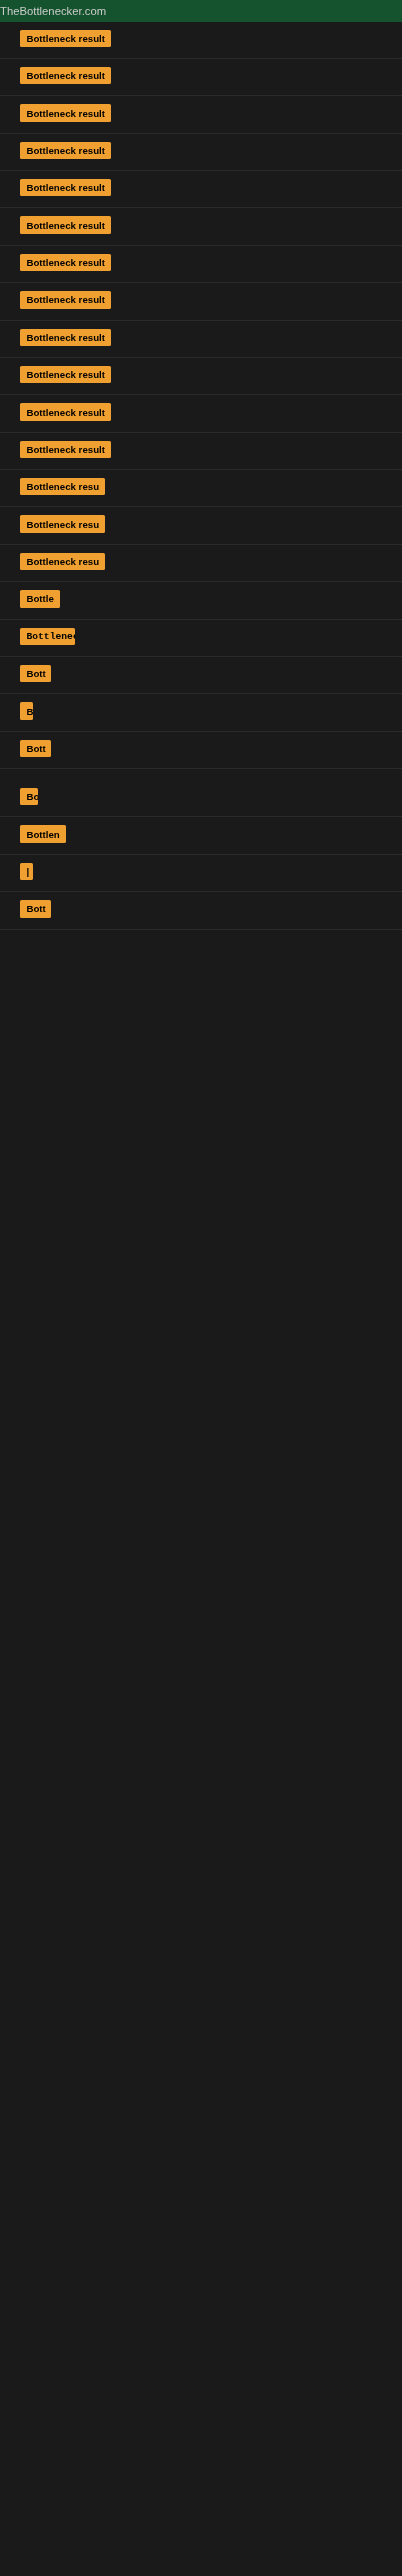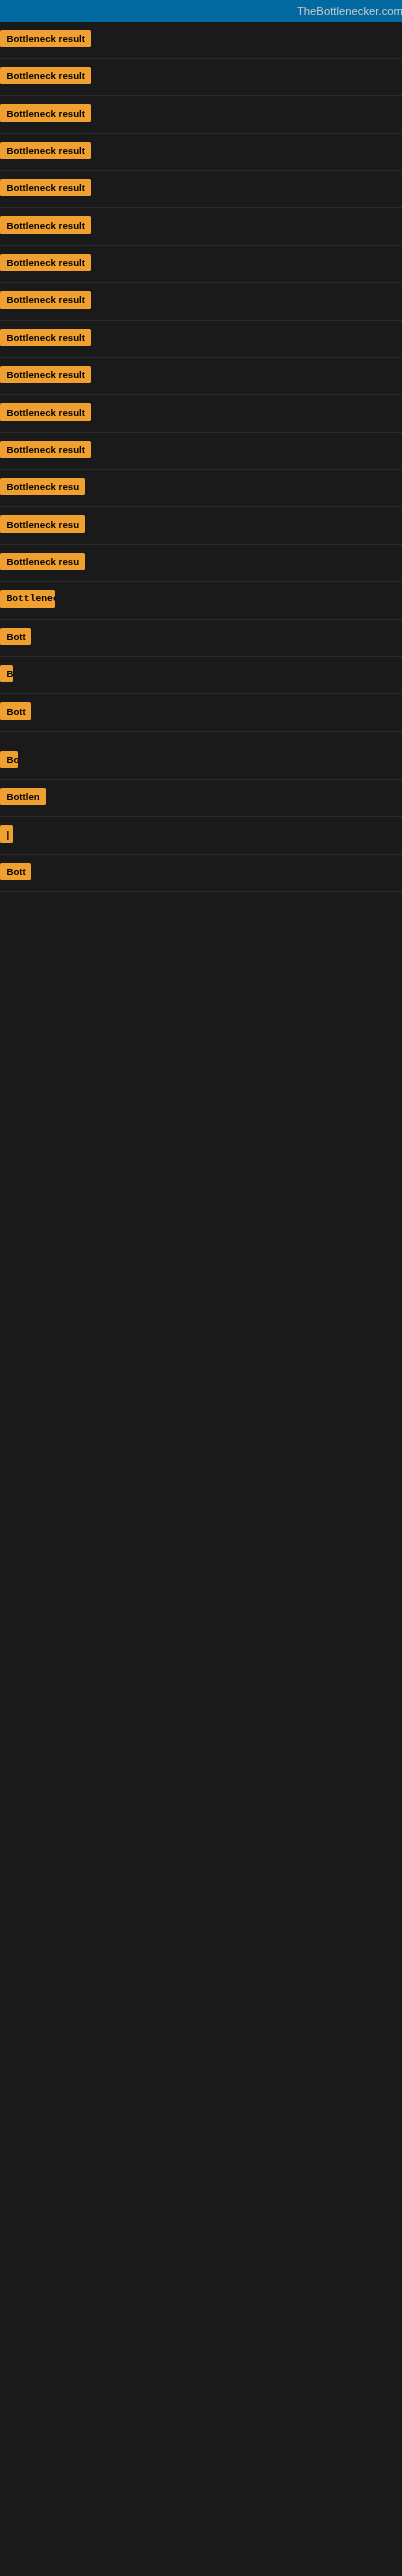--- a/index.html
+++ b/index.html
@@ -8,39 +8,39 @@
       box-sizing: border-box;
     }
     body {
       width: 403px;
       min-height: 2576px;
       background-color: #1a1a1a;
       font-family: Arial, sans-serif;
       position: relative;
     }
     .site-title {
-      text-align: right;
+      text-align: left;
       color: #cccccc;
       font-size: 11.3px;
       padding: 4.8px 0;
-      background-color: #0369a1;
+      background-color: #14532d;
     }
     .bottleneck-badge {
       display: inline-block;
       background-color: #f0a030;
       color: #000000;
       font-size: 9.7px;
       font-weight: bold;
       padding: 3.2px 6.4px;
       border-radius: 1.6px;
       white-space: nowrap;
       overflow: hidden;
     }
     .result-row {
-      padding: 8px 0;
+      padding: 8px 20px;
       border-bottom: 0.8px solid #2a2a2a;
     }
   </style>
 </head>
 <body>
 
 <div class="site-title">
   <span>TheBottlenecker.com</span>
 </div>
 
@@ -53,20 +53,21 @@
     <div class="result-row"><span class="bottleneck-badge" style="max-width: 97px;">Bottleneck result</span></div>
     <div class="result-row"><span class="bottleneck-badge" style="max-width: 97px;">Bottleneck result</span></div>
     <div class="result-row"><span class="bottleneck-badge" style="max-width: 97px;">Bottleneck result</span></div>
     <div class="result-row"><span class="bottleneck-badge" style="max-width: 97px;">Bottleneck result</span></div>
     <div class="result-row"><span class="bottleneck-badge" style="max-width: 97px;">Bottleneck result</span></div>
     <div class="result-row"><span class="bottleneck-badge" style="max-width: 97px;">Bottleneck result</span></div>
     <div class="result-row"><span class="bottleneck-badge" style="max-width: 97px;">Bottleneck result</span></div>
     <div class="result-row"><span class="bottleneck-badge" style="max-width: 87px;">Bottleneck resu</span></div>
     <div class="result-row"><span class="bottleneck-badge" style="max-width: 87px;">Bottleneck resu</span></div>
     <div class="result-row"><span class="bottleneck-badge" style="max-width: 87px;">Bottleneck resu</span></div>
+    <div class="result-row"><span class="bottleneck-badge" style="max-width: 44px;">Bottle</span></div>
     <div class="result-row"><span class="bottleneck-badge" style="max-width: 55px; font-family: Liberation Mono, monospace;">Bottlenec</span></div>
     <div class="result-row"><span class="bottleneck-badge" style="max-width: 31px;">Bott</span></div>
     <div class="result-row"><span class="bottleneck-badge" style="max-width: 11.3px;">B</span></div>
     <div class="result-row"><span class="bottleneck-badge" style="max-width: 31px;">Bott</span></div>
     <div class="result-row"><span class="bottleneck-badge" style="max-width: 17.7px; margin-top: 11px;">Bo</span></div>
     <div class="result-row"><span class="bottleneck-badge" style="max-width: 47px;">Bottlen</span></div>
     <div class="result-row"><span class="bottleneck-badge" style="max-width: 6.4px;">|</span></div>
     <div class="result-row"><span class="bottleneck-badge" style="max-width: 31px;">Bott</span></div>
   </div>
 

